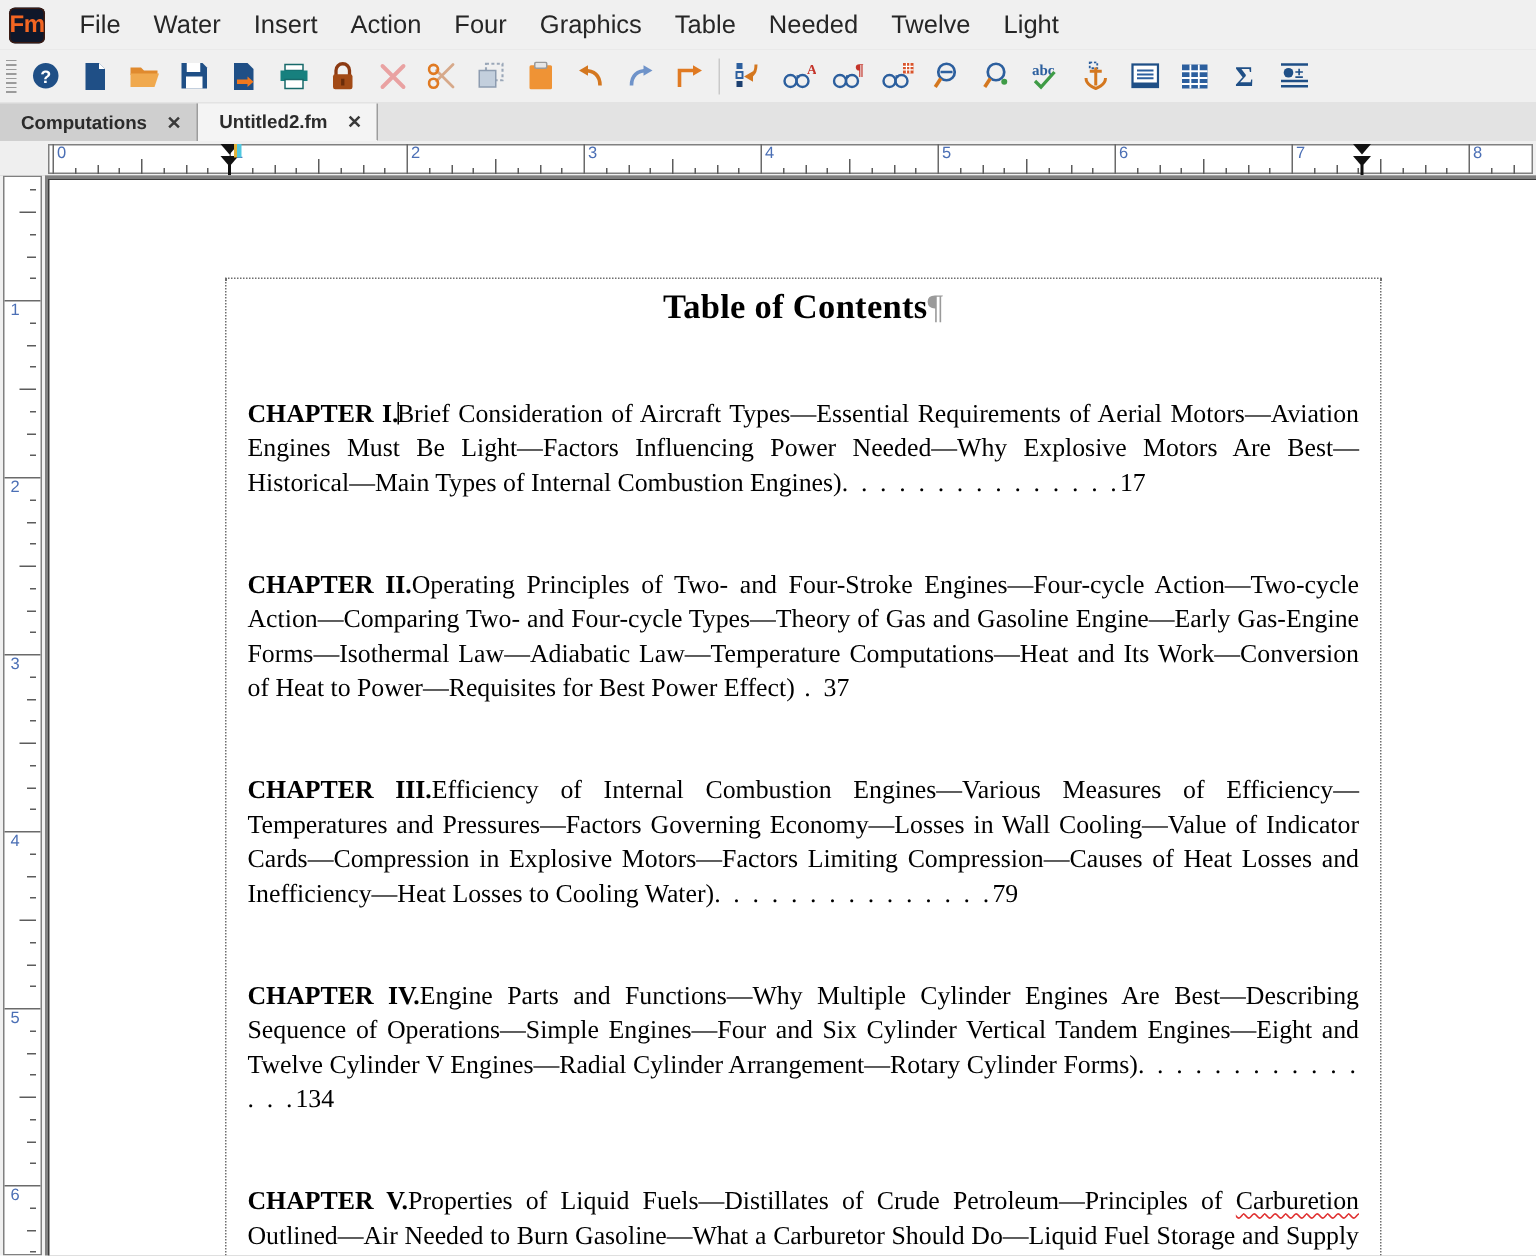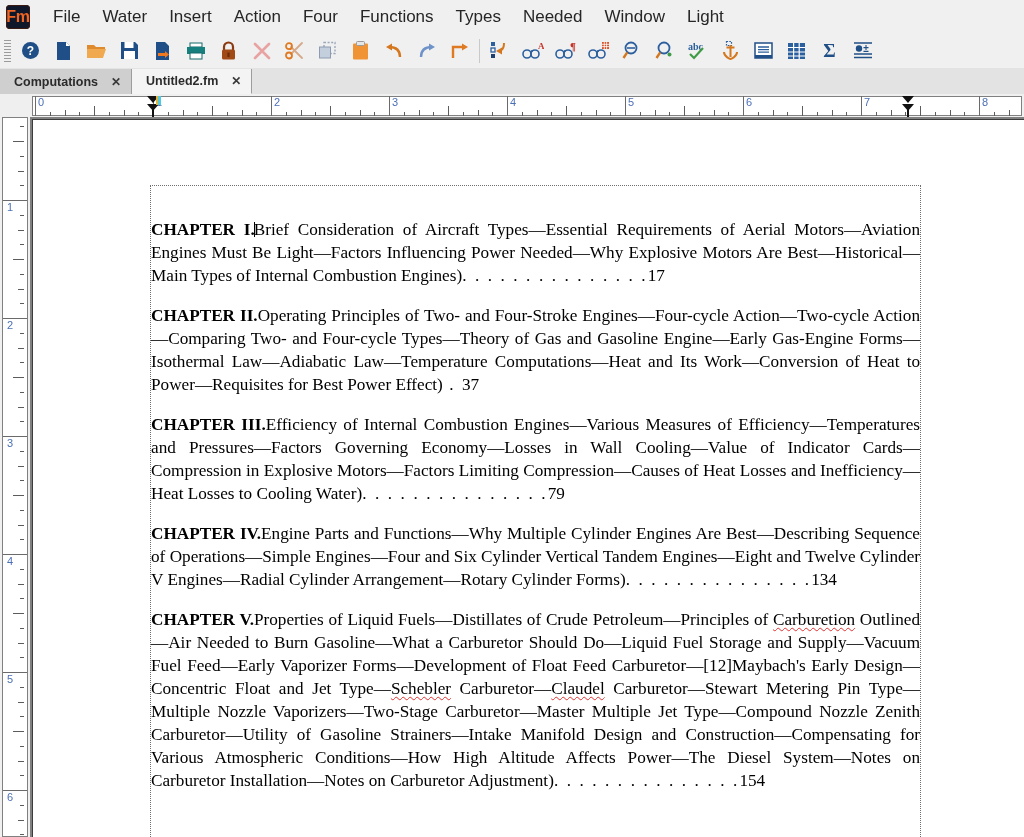--- a/index.html
+++ b/index.html
@@ -129,21 +129,21 @@
     font-family:"Liberation Serif", serif;
     color:#000000;
   }
   .doc-title{
     text-align:center;font-size:23px;font-weight:bold;
     letter-spacing:0.2px;margin:0;padding-top:6px;
     font-family:"Liberation Serif", serif;
   }
   .pilcrow{color:#9a9a9a;font-weight:normal;}
   .entry{
-    margin:0;padding:0;
+    margin:14px;padding:0;
     font-size:17.2px;line-height:23px;
     text-align:justify;
     text-justify:inter-word;
   }
   .entry-gap{height:17px;}
   .chap{font-weight:bold;}
   .caret{
     display:inline-block;width:1px;height:15px;background:#000;
     vertical-align:-2px;margin:0 -1px;
   }
@@ -161,24 +161,24 @@
 
 <div id="app">
 
   <div class="menubar">
     <div class="fm-logo">Fm</div>
     <div class="menu-item">File</div>
     <div class="menu-item">Water</div>
     <div class="menu-item">Insert</div>
     <div class="menu-item">Action</div>
     <div class="menu-item">Four</div>
-    <div class="menu-item">Functions</div>
-    <div class="menu-item">Types</div>
+    <div class="menu-item">Graphics</div>
+    <div class="menu-item">Table</div>
     <div class="menu-item">Needed</div>
-    <div class="menu-item">Window</div>
+    <div class="menu-item">Twelve</div>
     <div class="menu-item">Light</div>
   </div>
 
   <div class="toolbar">
     <div class="grip"></div>
 
     <div class="tbtn">
       <svg width="19" height="19" viewBox="0 0 19 19">
         <circle cx="9.5" cy="9.5" r="8.5" fill="#1f4f86"></circle>
         <text x="9.5" y="14" font-size="12" font-family="Liberation Sans, sans-serif" font-weight="bold" fill="#ffffff" text-anchor="middle">?</text>
@@ -546,20 +546,23 @@
         <div class="vr-tick" style="top: 52.5px; width: 6px;"></div>
         <div class="vr-tick" style="top: 67.25px; width: 4px;"></div>
       </div>
   </div>
 
   <div class="canvas">
     <div class="page">
       <div class="textframe"></div>
       <div class="doc">
 
+        <div class="doc-title">
+          <span>Table of Contents</span><span class="pilcrow">¶</span>
+        </div>
 
         <div class="entry-gap" style="height:32px"></div>
 
         <p class="entry">
           <span class="chap">CHAPTER I.</span><span class="caret"></span><span>Brief Consideration of Aircraft Types—Essential Requirements of Aerial Motors—Aviation Engines Must Be Light—Factors Influencing Power Needed—Why Explosive Motors Are Best—Historical—Main Types of Internal Combustion Engines)</span><span class="leader">. . . . . . . . . . . . . . .</span><span>17</span>
         </p>
 
         <div class="entry-gap"></div>
 
         <p class="entry">

